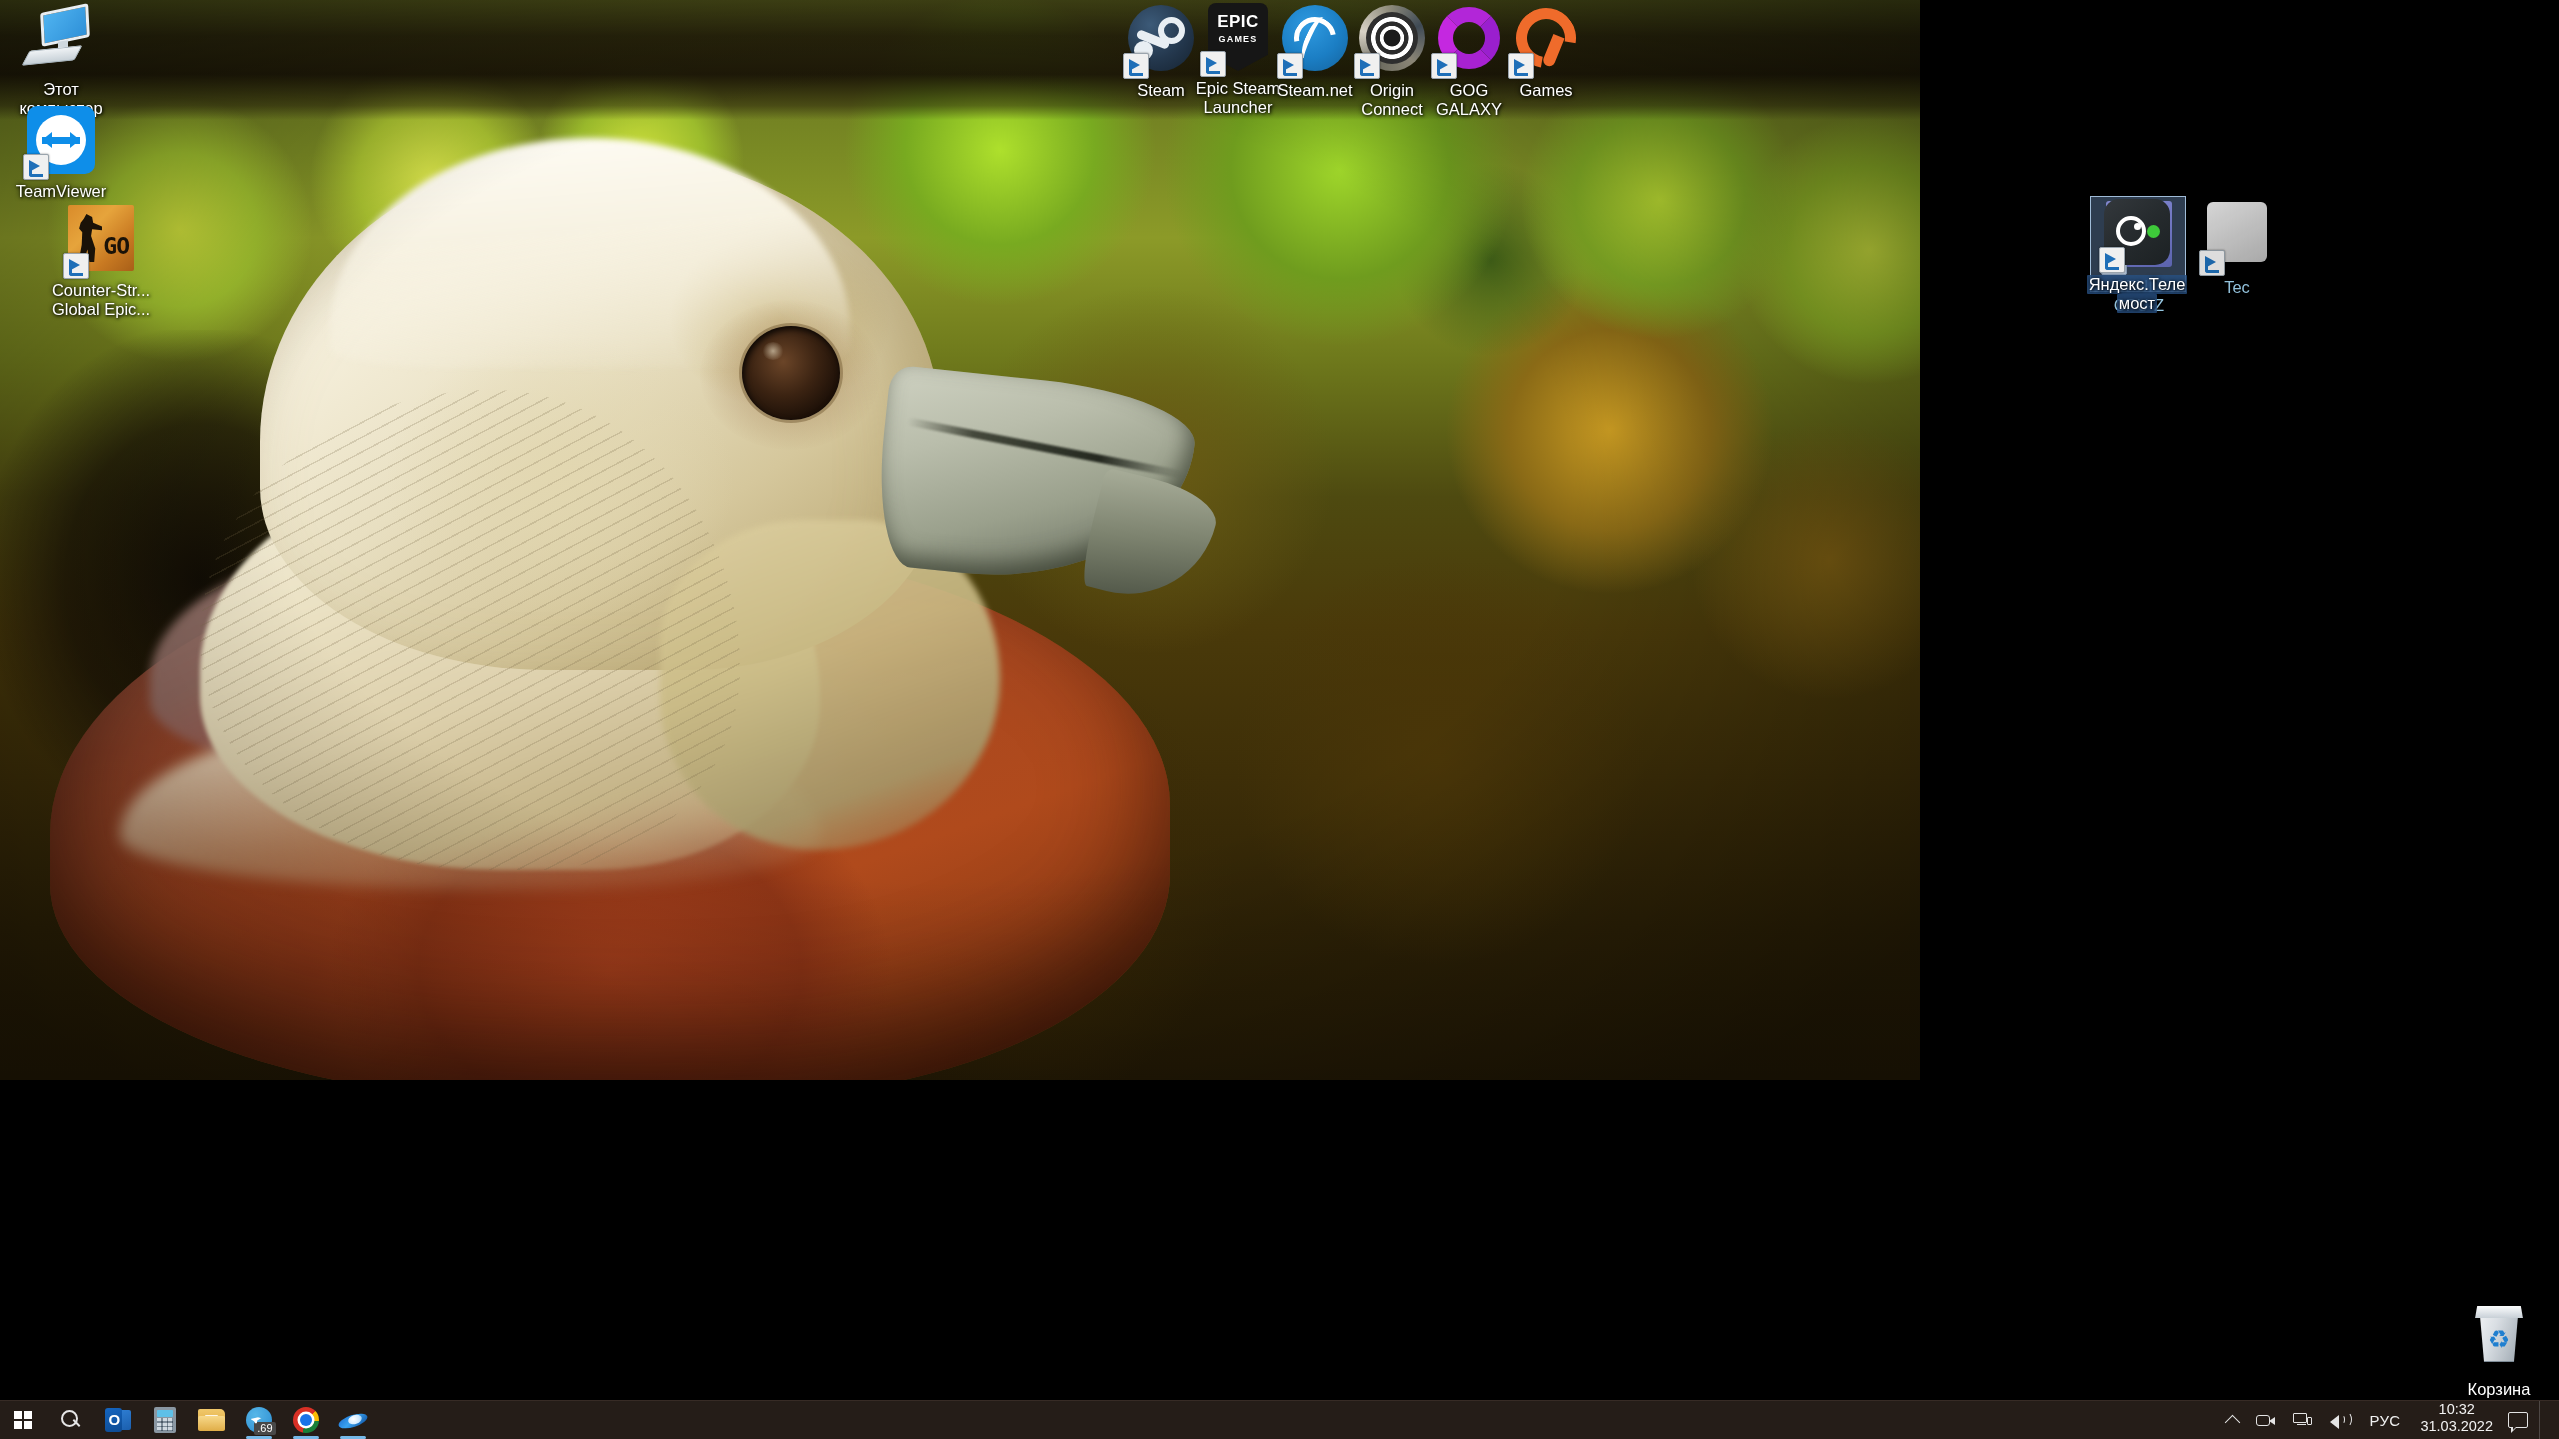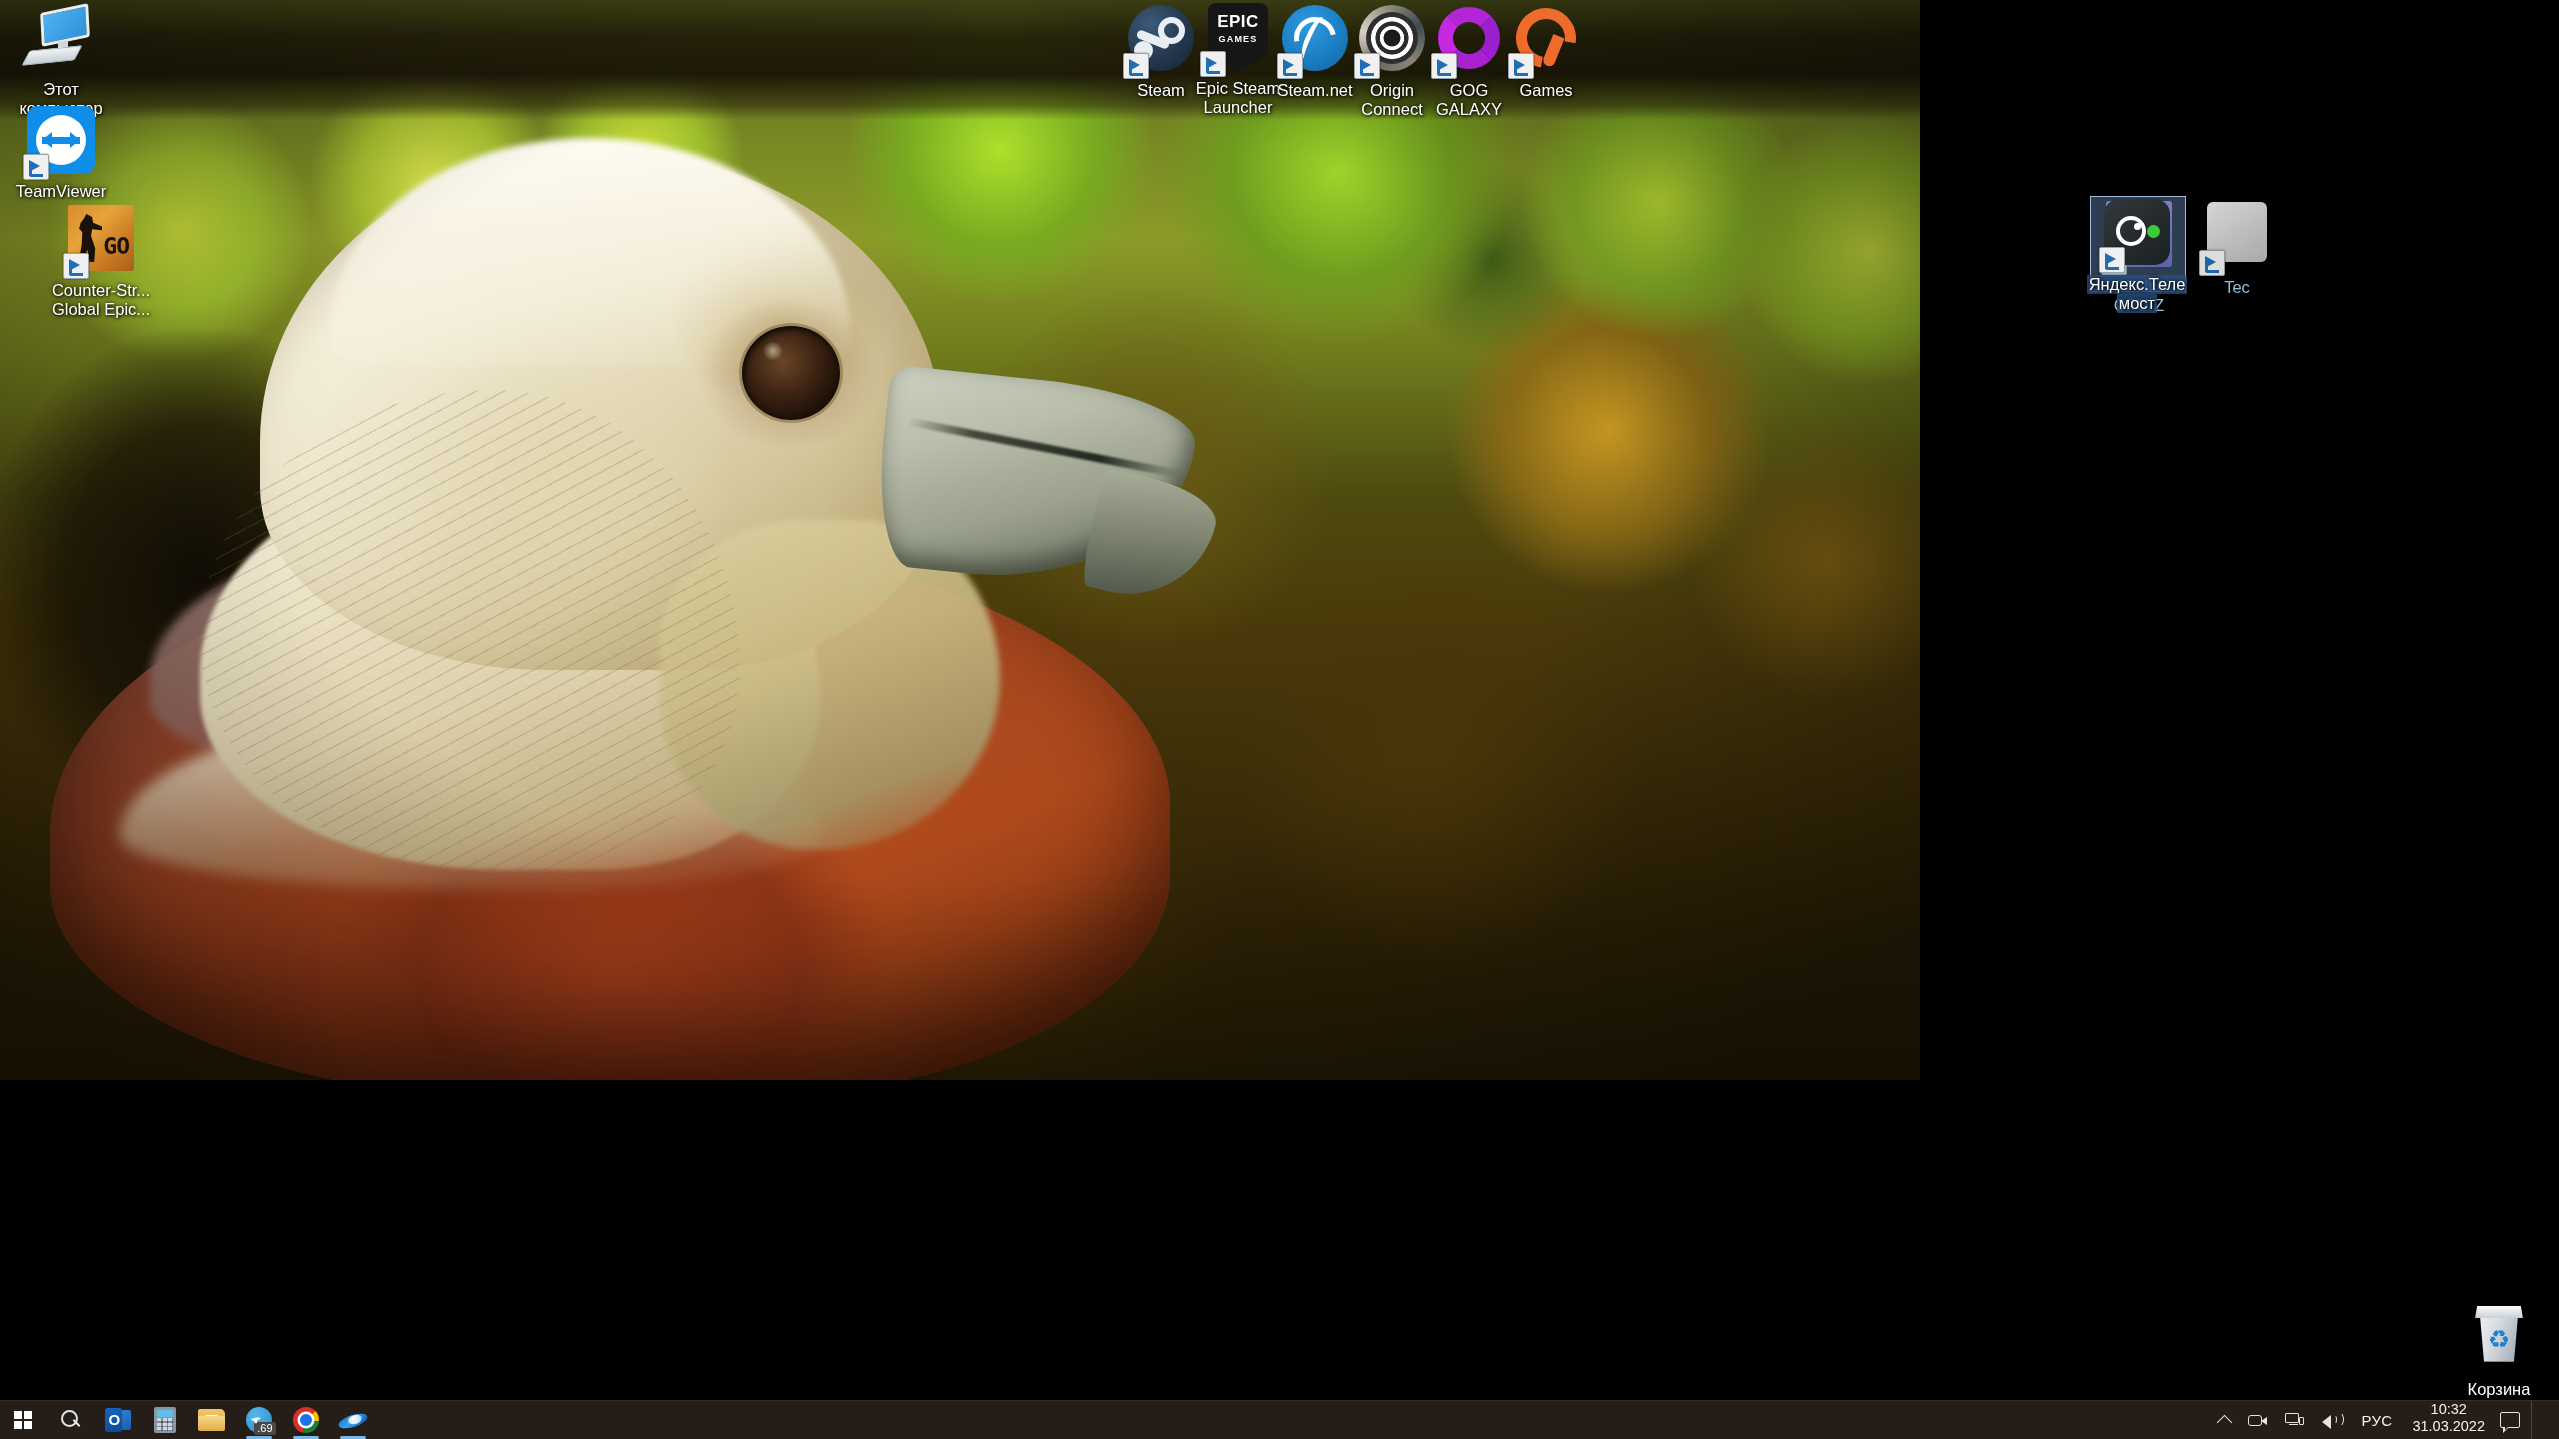--- a/index.html
+++ b/index.html
@@ -580,21 +580,21 @@
     transform: rotate(-18deg);
   }
   .ico-ufo .dome {
     position:absolute; left:10px; top:4px; width:14px; height:9px;
     background: radial-gradient(circle at 40% 40%, #ffffff 0%, #cfe9ff 60%, #7fc0f0 100%);
     border-radius: 50%;
     transform: rotate(-18deg);
   }
 
   
-  .tray { display: flex; align-items: center; height: 39px; padding-right: 20px; }
+  .tray { display: flex; align-items: center; height: 39px; padding-right: 12px; }
   .tray-item {
     height: 39px; display: flex; align-items: center; justify-content: center;
     padding: 0 9px; color: #e8e8e8;
   }
   .chev {
     width: 11px; height: 11px;
     border-left: 1.6px solid #e4e4e4; border-top: 1.6px solid #e4e4e4;
     transform: rotate(45deg); margin-top: 4px;
   }
   .cam { width: 19px; height: 15px; position: relative; }

